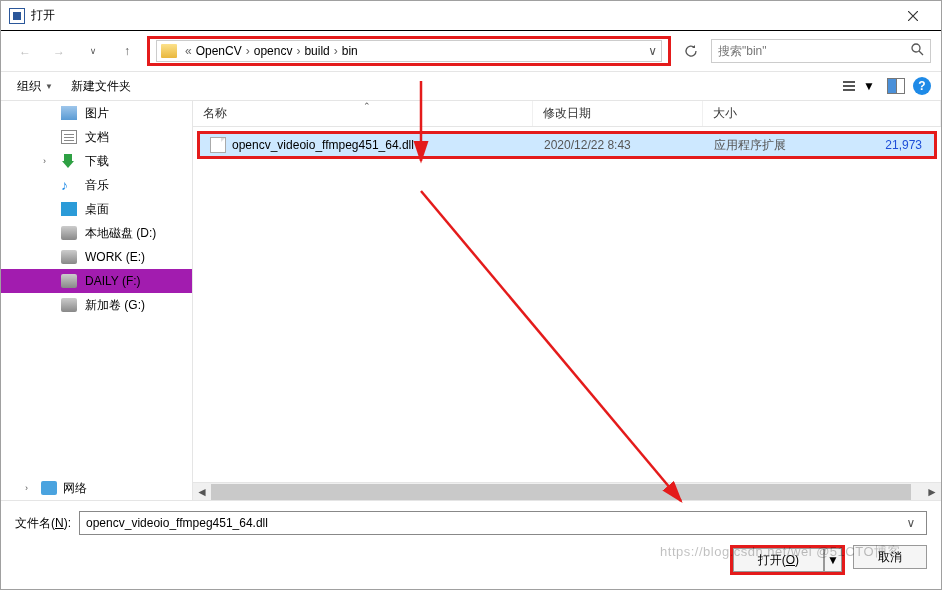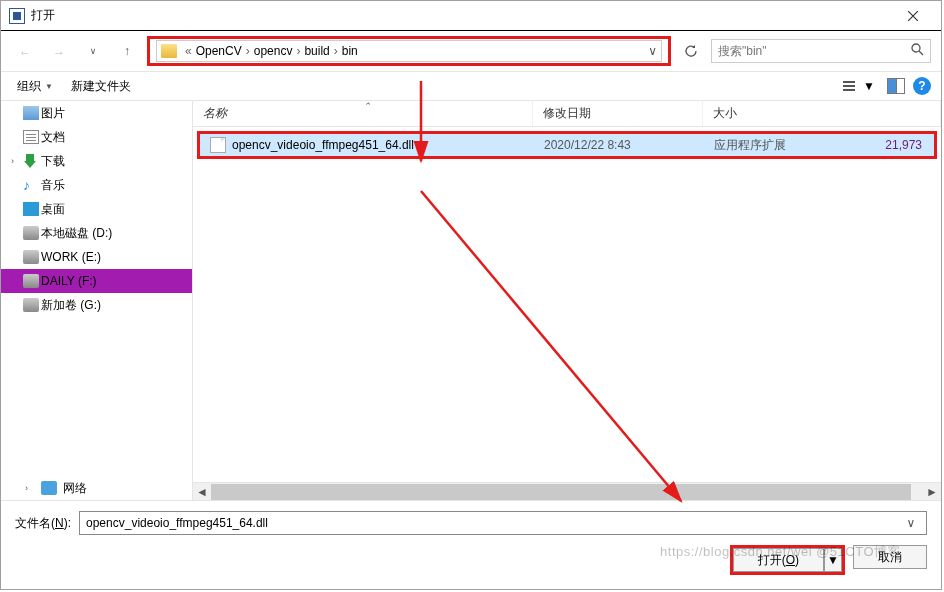--- a/index.html
+++ b/index.html
@@ -30,52 +30,52 @@
   .tool-right{margin-left:auto;display:flex;align-items:center;gap:8px;}
   .view-btn{padding:2px 4px;display:flex;align-items:center;}
   .view-change{width:18px;height:16px;border:1px solid #777;display:flex;}
   .view-change div{flex:1;border-right:1px solid #777;}
   .view-change div:last-child{border:none;background:#fff;}
   .view-change div:first-child{background:#4a90d9;}
   .help-btn{width:18px;height:18px;border-radius:50%;background:#1e8ae7;color:#fff;display:flex;align-items:center;justify-content:center;font-weight:bold;}
   .main{flex:1;display:flex;min-height:0;}
   .sidebar{width:192px;border-right:1px solid #e5e5e5;overflow:hidden;display:flex;flex-direction:column;}
   .tree-area{flex:1;overflow:hidden;}
-  .tree-item{display:flex;align-items:center;height:24px;padding-left:24px;gap:2px;}
+  .tree-item{display:flex;align-items:center;height:24px;padding-left:56px;gap:8px;}
   .tree-item.sel{background:#a21caf;}
   .tree-item .caret{width:10px;color:#555;font-size:9px;margin-left:-14px;}
   .ico{width:16px;height:14px;display:inline-block;}
   .ico.pic{background:linear-gradient(#9ec6eb,#5a9bd4);}
   .ico.doc{background:#fff;border:1px solid #888;position:relative;}
   .ico.doc:after{content:"";position:absolute;left:2px;top:3px;right:2px;height:1px;background:#888;box-shadow:0 3px 0 #888,0 6px 0 #888;}
   .ico.dl{background:transparent;position:relative;}
   .ico.dl:before{content:"";position:absolute;left:3px;top:0;width:8px;height:8px;background:#2ea043;}
   .ico.dl:after{content:"";position:absolute;left:1px;top:7px;border-left:6px solid transparent;border-right:6px solid transparent;border-top:7px solid #2ea043;}
   .ico.music{color:#1e8ae7;font-size:14px;line-height:14px;}
   .ico.desk{background:#2b9bd8;}
   .ico.disk{background:linear-gradient(#ccc,#888);border-radius:2px;}
   .ico.net{background:#4aa3df;border-radius:2px;}
   .net-item{display:flex;align-items:center;height:24px;padding-left:24px;gap:6px;margin-top:12px;}
   .net-item .caret{width:10px;color:#555;font-size:9px;}
   .content{flex:1;display:flex;flex-direction:column;min-height:0;}
   .col-head{display:flex;height:26px;align-items:center;border-bottom:1px solid #e5e5e5;position:relative;}
   .col{padding:0 10px;color:#333;height:100%;display:flex;align-items:center;border-right:1px solid #f0f0f0;}
-  .col.name{flex:0 0 340px; position:relative;font-style:italic;}
+  .col.name{flex:0 0 340px; position:relative;}
   .col.date{flex:0 0 170px;}
   .col.type{flex:0 0 155px;}
   .col.size{flex:1;}
   .sort-caret{position:absolute; left:170px; top:0; font-size:9px; color:#555;}
   .rows{flex:1;position:relative;overflow:hidden;}
   .row-wrap{border:3px solid #e41b1b;margin:4px 4px 0 4px;}
   .row{display:flex;height:22px;align-items:center;background:#cde8ff;}
   .row .c{padding:0 10px;}
   .row .c.name{flex:0 0 334px;display:flex;align-items:center;gap:6px;}
   .row .c.date{flex:0 0 170px;color:#555;}
   .row .c.type{flex:0 0 155px;color:#555;}
-  .row .c.size{flex:1;text-align:right;padding-right:12px;color:#701a75;}
+  .row .c.size{flex:1;text-align:right;padding-right:12px;color:#1d4ed8;}
   .file-ico{width:16px;height:16px;background:#fff;border:1px solid #aaa;position:relative;}
   .file-ico:after{content:"";position:absolute;right:0;top:0;border-left:4px solid #ddd;border-bottom:4px solid transparent;}
   .hscroll{height:18px;border-top:1px solid #e5e5e5;display:flex;align-items:center;background:#f0f0f0;}
   .hscroll .b{width:18px;height:18px;display:flex;align-items:center;justify-content:center;color:#555;}
   .hscroll .track{flex:1;height:16px;background:#f0f0f0;position:relative;}
   .hscroll .thumb{position:absolute;left:0;top:0;height:16px;width:700px;background:#c9c9c9;}
   .bottom{padding:10px 14px 14px;display:flex;flex-direction:column;gap:10px;border-top:1px solid #e5e5e5;}
   .fn-row{display:flex;align-items:center;gap:8px;}
   .fn-label{white-space:nowrap;}
   .fn-label u{text-decoration:underline;}

